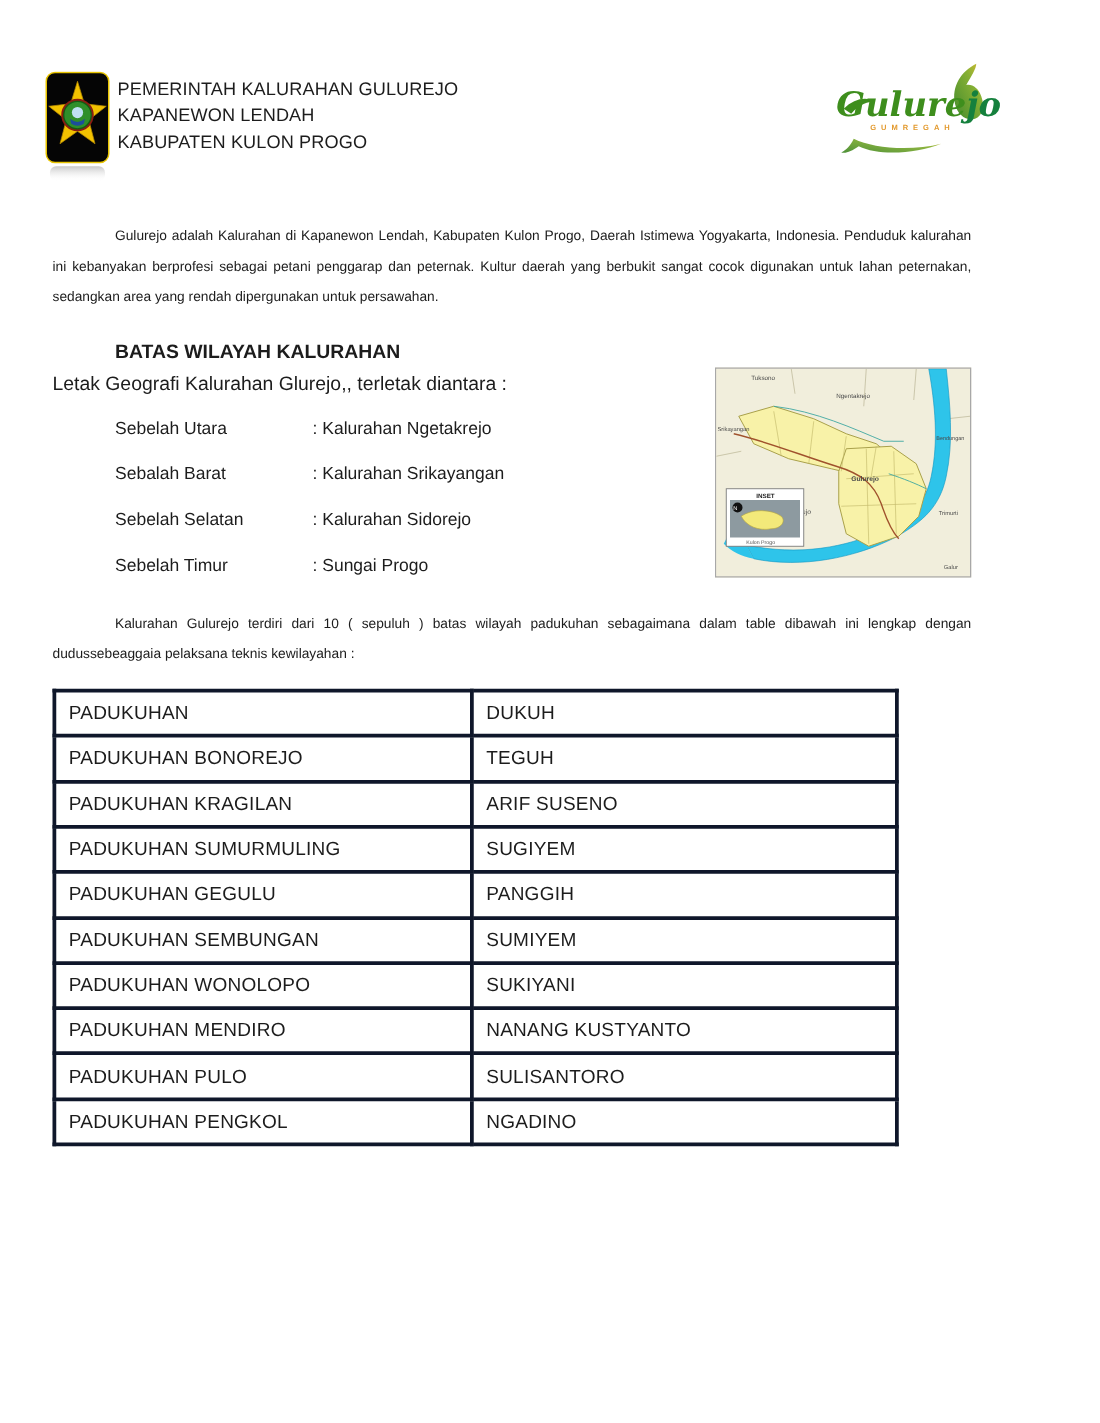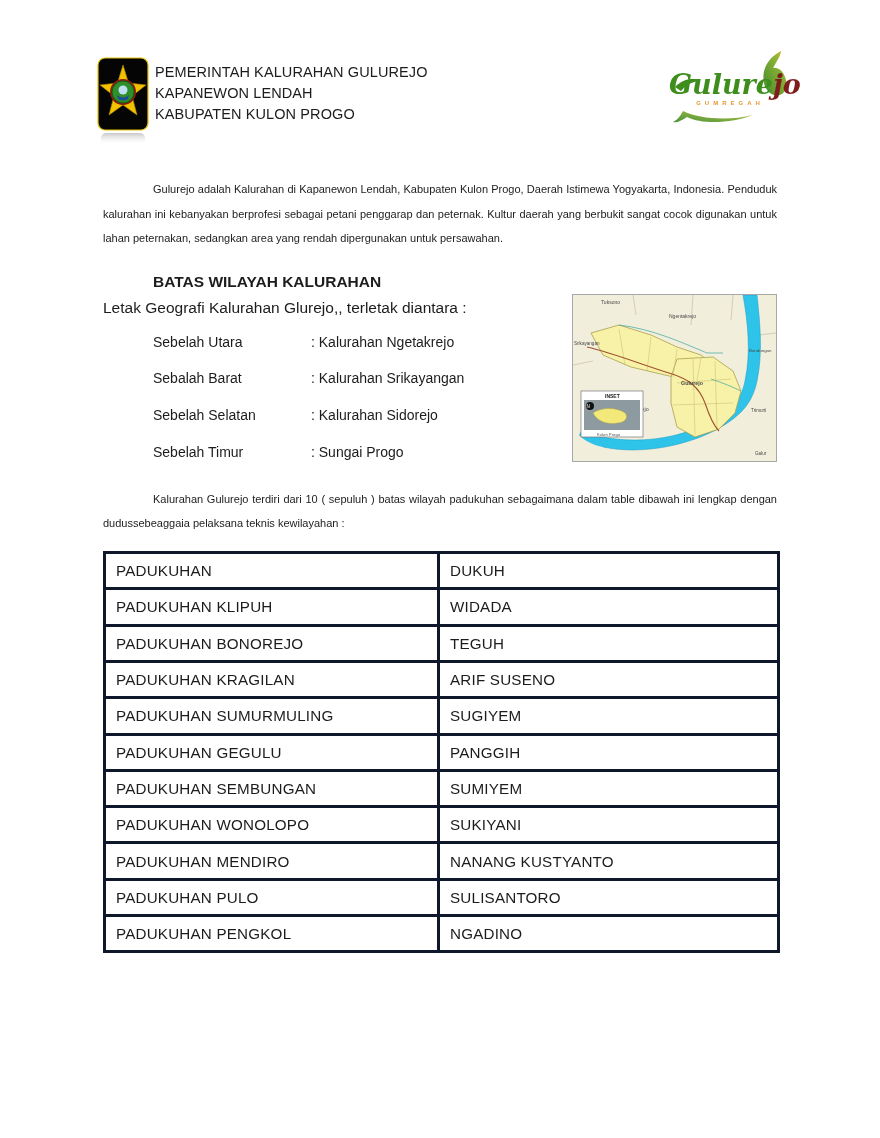--- a/index.html
+++ b/index.html
@@ -1,30 +1,30 @@
 <!DOCTYPE html>
 <html><head>
 <meta charset="utf-8">
 <style>
   * { box-sizing: border-box; margin: 0; padding: 0; }
   html, body { background: #ffffff; }
   .page {
     width: 880px; height: 1138px; background: #ffffff; position: relative;
     font-family: "Liberation Sans", sans-serif; color: #1c1c1c; overflow: hidden;
   }
-  .content { padding: 57px 103px 0 103px; }
+  .content { padding: 57px 103px 0 42px; }
 
   
   .header { position: relative; height: 80px; }
   .badge-wrap { position: absolute; left: -6px; top: 0; width: 52px; height: 92px; }
   .org-lines { position: absolute; left: 52px; top: 5px; font-size: 14.5px; line-height: 20.8px; letter-spacing: .1px; }
   .logo-right { position: absolute; right: -14px; top: -8px; width: 122px; height: 78px; text-align: center; }
   .logo-script { font-family: "DejaVu Serif", serif; font-style: italic; font-weight: bold; font-size: 27px; line-height: 27px; position: relative; top: 22px; white-space: nowrap; }
   .logo-script .g1 { color: #3e8e1d; }
-  .logo-script .g2 { color: #7f1d1d; }
+  .logo-script .g2 { color: #15803d; }
   .logo-sub { position: relative; top: 24px; font-size: 6px; letter-spacing: 4px; color: #e39a2e; font-weight: bold; }
   .logo-flourish { position: absolute; left: 0; top: 0; }
 
   
   .para { margin-top: 40px; font-size: 11px; line-height: 24.6px; text-align: justify; text-indent: 50px; }
   .section-heading { margin-top: 22px; margin-left: 50px; font-weight: bold; font-size: 15.5px; }
 
   .geo-section { position: relative; margin-top: 5px; min-height: 172px; }
   .geo-intro { font-size: 15.5px; line-height: 24px; }
   .boundary-list { margin-top: 14px; }
@@ -165,24 +165,20 @@
 
     <p class="para para2">Kalurahan Gulurejo terdiri dari 10 ( sepuluh ) batas wilayah padukuhan sebagaimana dalam table dibawah ini lengkap dengan dudussebeaggaia pelaksana teknis kewilayahan :</p>
 
     <table class="padukuhan">
       <tbody>
         <tr>
           <td class="col-a">PADUKUHAN</td>
           <td class="col-b">DUKUH</td>
         </tr>
         <tr>
-          <td class="col-a">PADUKUHAN KLIPUH</td>
-          <td class="col-b">WIDADA</td>
-        </tr>
-        <tr>
           <td class="col-a">PADUKUHAN BONOREJO</td>
           <td class="col-b">TEGUH</td>
         </tr>
         <tr>
           <td class="col-a">PADUKUHAN KRAGILAN</td>
           <td class="col-b">ARIF SUSENO</td>
         </tr>
         <tr>
           <td class="col-a">PADUKUHAN SUMURMULING</td>
           <td class="col-b">SUGIYEM</td>

